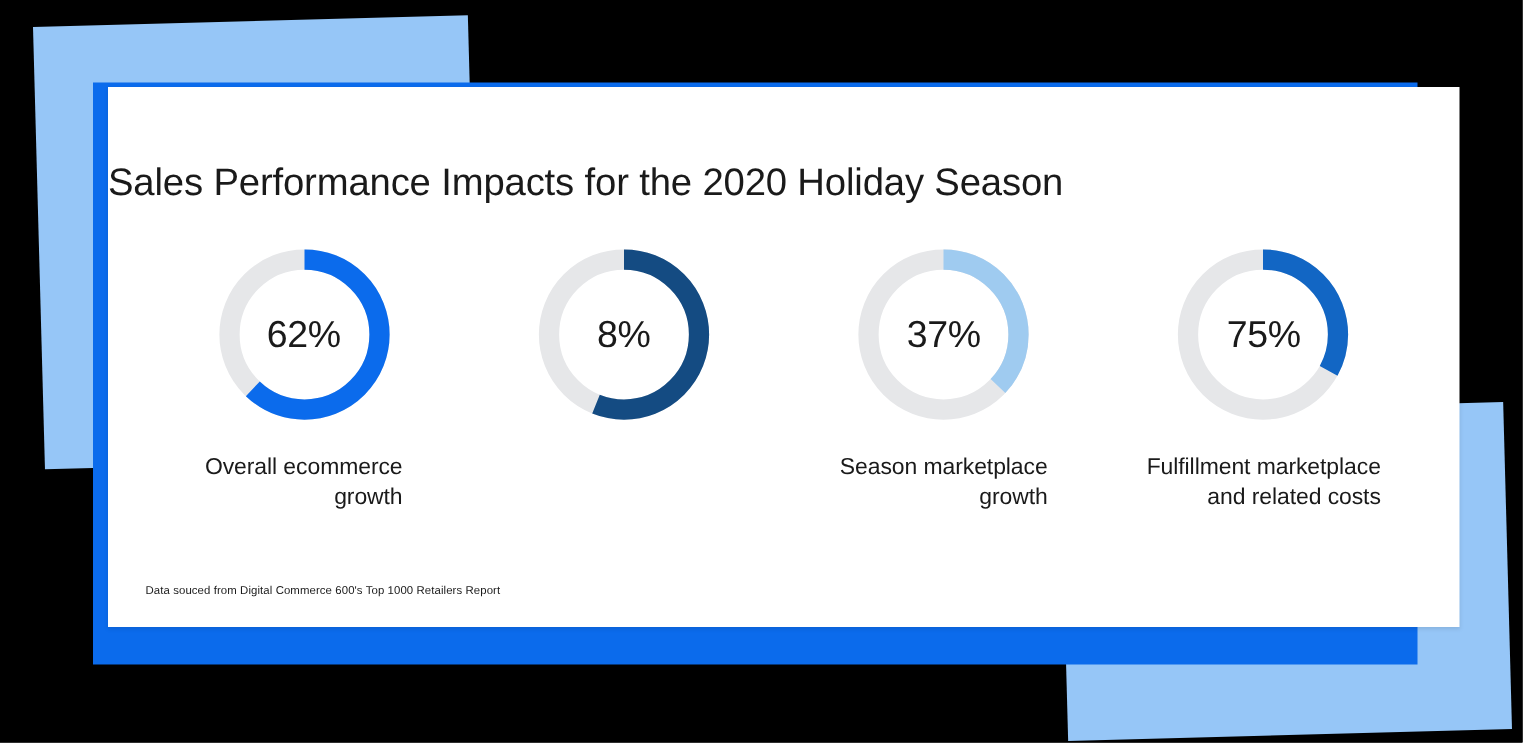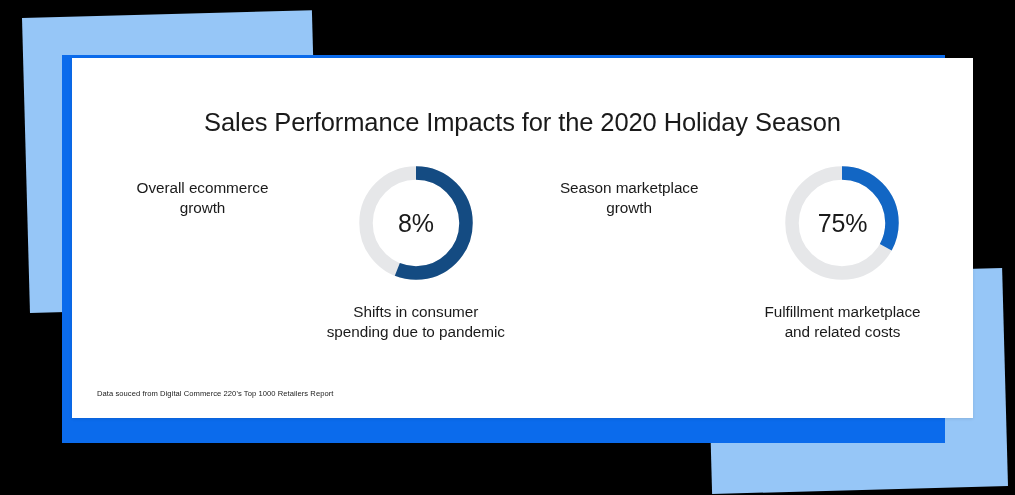--- a/index.html
+++ b/index.html
@@ -65,21 +65,21 @@
     height: 360px;
     background: #FFFFFF;
     box-shadow: 0 1px 3px rgba(0,0,0,0.10);
   }
 
   #card-title {
     position: absolute;
     left: 0;
     top: 50px;
     width: 901px;
-    text-align: center;
+    text-align: left;
     font-size: 25.5px;
     font-weight: 400;
     color: #1A1A1A;
     letter-spacing: -0.1px;
     white-space: nowrap;
   }
 
   
   #metrics {
     position: absolute;
@@ -122,21 +122,21 @@
     align-items: center;
     justify-content: center;
     font-size: 25px;
     font-weight: 400;
     color: #1A1A1A;
     letter-spacing: -0.2px;
   }
 
   .metric-label {
     margin-top: 17px;
-    text-align: center;
+    text-align: right;
     font-size: 15.3px;
     line-height: 1.33;
     font-weight: 400;
     color: #1A1A1A;
     letter-spacing: -0.05px;
     white-space: pre-line;
   }
 
   
   #footnote {
@@ -158,47 +158,59 @@
   <div class="deco" id="deco-light-top"></div>
   <div class="deco" id="deco-light-bottom"></div>
   <div class="deco" id="deco-blue"></div>
 
   <div id="card">
 
     <div id="card-title">Sales Performance Impacts for the 2020 Holiday Season</div>
 
     <div id="metrics">
         <div class="metric">
+          <div class="donut-wrap">
+            <svg viewBox="0 0 124 124">
+              <circle cx="62" cy="62" r="50" fill="none" stroke="#E6E7E9" stroke-width="13.5"></circle>
+              <circle cx="62" cy="62" r="50" fill="none" stroke="#0B6BEC" stroke-width="13.5" stroke-dasharray="194.78 314.16"></circle>
+            </svg>
+            <div class="donut-value">62%</div>
+          </div>
           <div class="metric-label">Overall ecommerce
 growth</div>
         </div>
         <div class="metric">
           <div class="donut-wrap">
             <svg viewBox="0 0 124 124">
               <circle cx="62" cy="62" r="50" fill="none" stroke="#E6E7E9" stroke-width="13.5"></circle>
               <circle cx="62" cy="62" r="50" fill="none" stroke="#144B82" stroke-width="13.5" stroke-dasharray="175.93 314.16"></circle>
             </svg>
             <div class="donut-value">8%</div>
           </div>
-          <div class="metric-label">Shifts in consumer
-spending due to pandemic</div>
-        </div>
-        <div class="metric">
+        </div>
+        <div class="metric">
+          <div class="donut-wrap">
+            <svg viewBox="0 0 124 124">
+              <circle cx="62" cy="62" r="50" fill="none" stroke="#E6E7E9" stroke-width="13.5"></circle>
+              <circle cx="62" cy="62" r="50" fill="none" stroke="#9FCBF0" stroke-width="13.5" stroke-dasharray="116.24 314.16"></circle>
+            </svg>
+            <div class="donut-value">37%</div>
+          </div>
           <div class="metric-label">Season marketplace
 growth</div>
         </div>
         <div class="metric">
           <div class="donut-wrap">
             <svg viewBox="0 0 124 124">
               <circle cx="62" cy="62" r="50" fill="none" stroke="#E6E7E9" stroke-width="13.5"></circle>
               <circle cx="62" cy="62" r="50" fill="none" stroke="#1266C4" stroke-width="13.5" stroke-dasharray="103.67 314.16"></circle>
             </svg>
             <div class="donut-value">75%</div>
           </div>
           <div class="metric-label">Fulfillment marketplace
 and related costs</div>
         </div>
       </div>
 
-    <div id="footnote">Data souced from Digital Commerce 220's Top 1000 Retailers Report</div>
+    <div id="footnote">Data souced from Digital Commerce 600's Top 1000 Retailers Report</div>
 
   </div>
 </div>
 
 </body></html>

